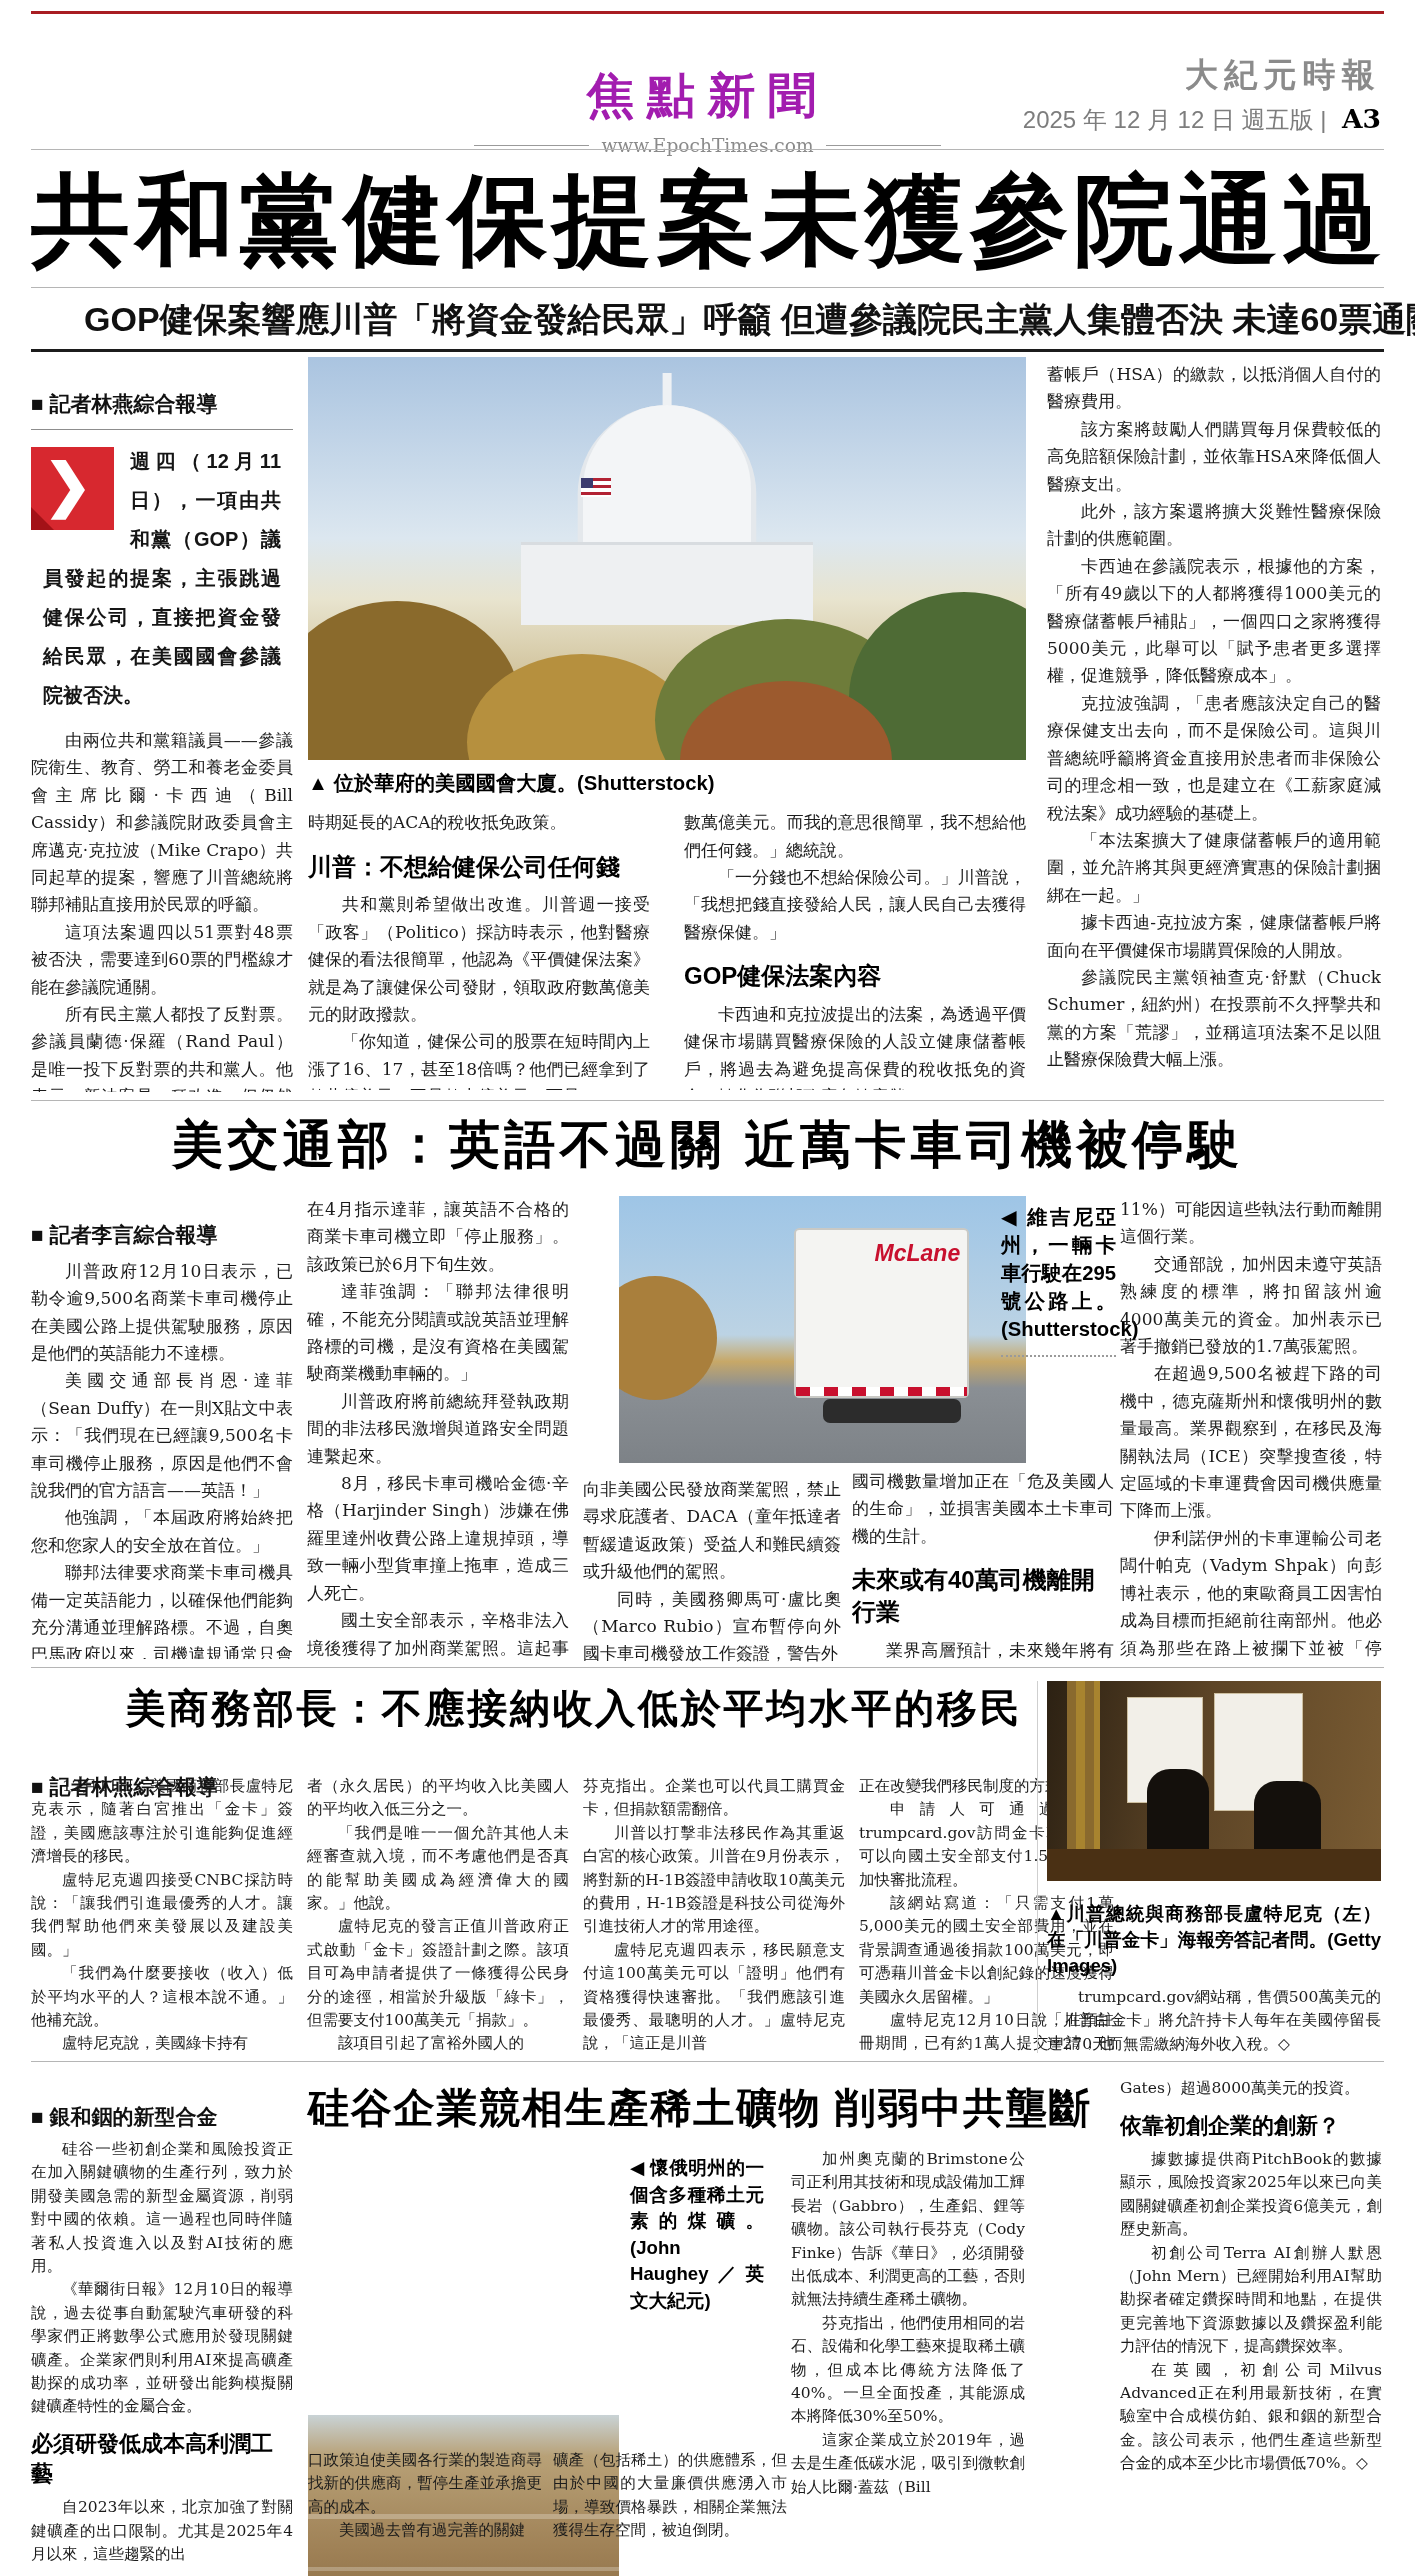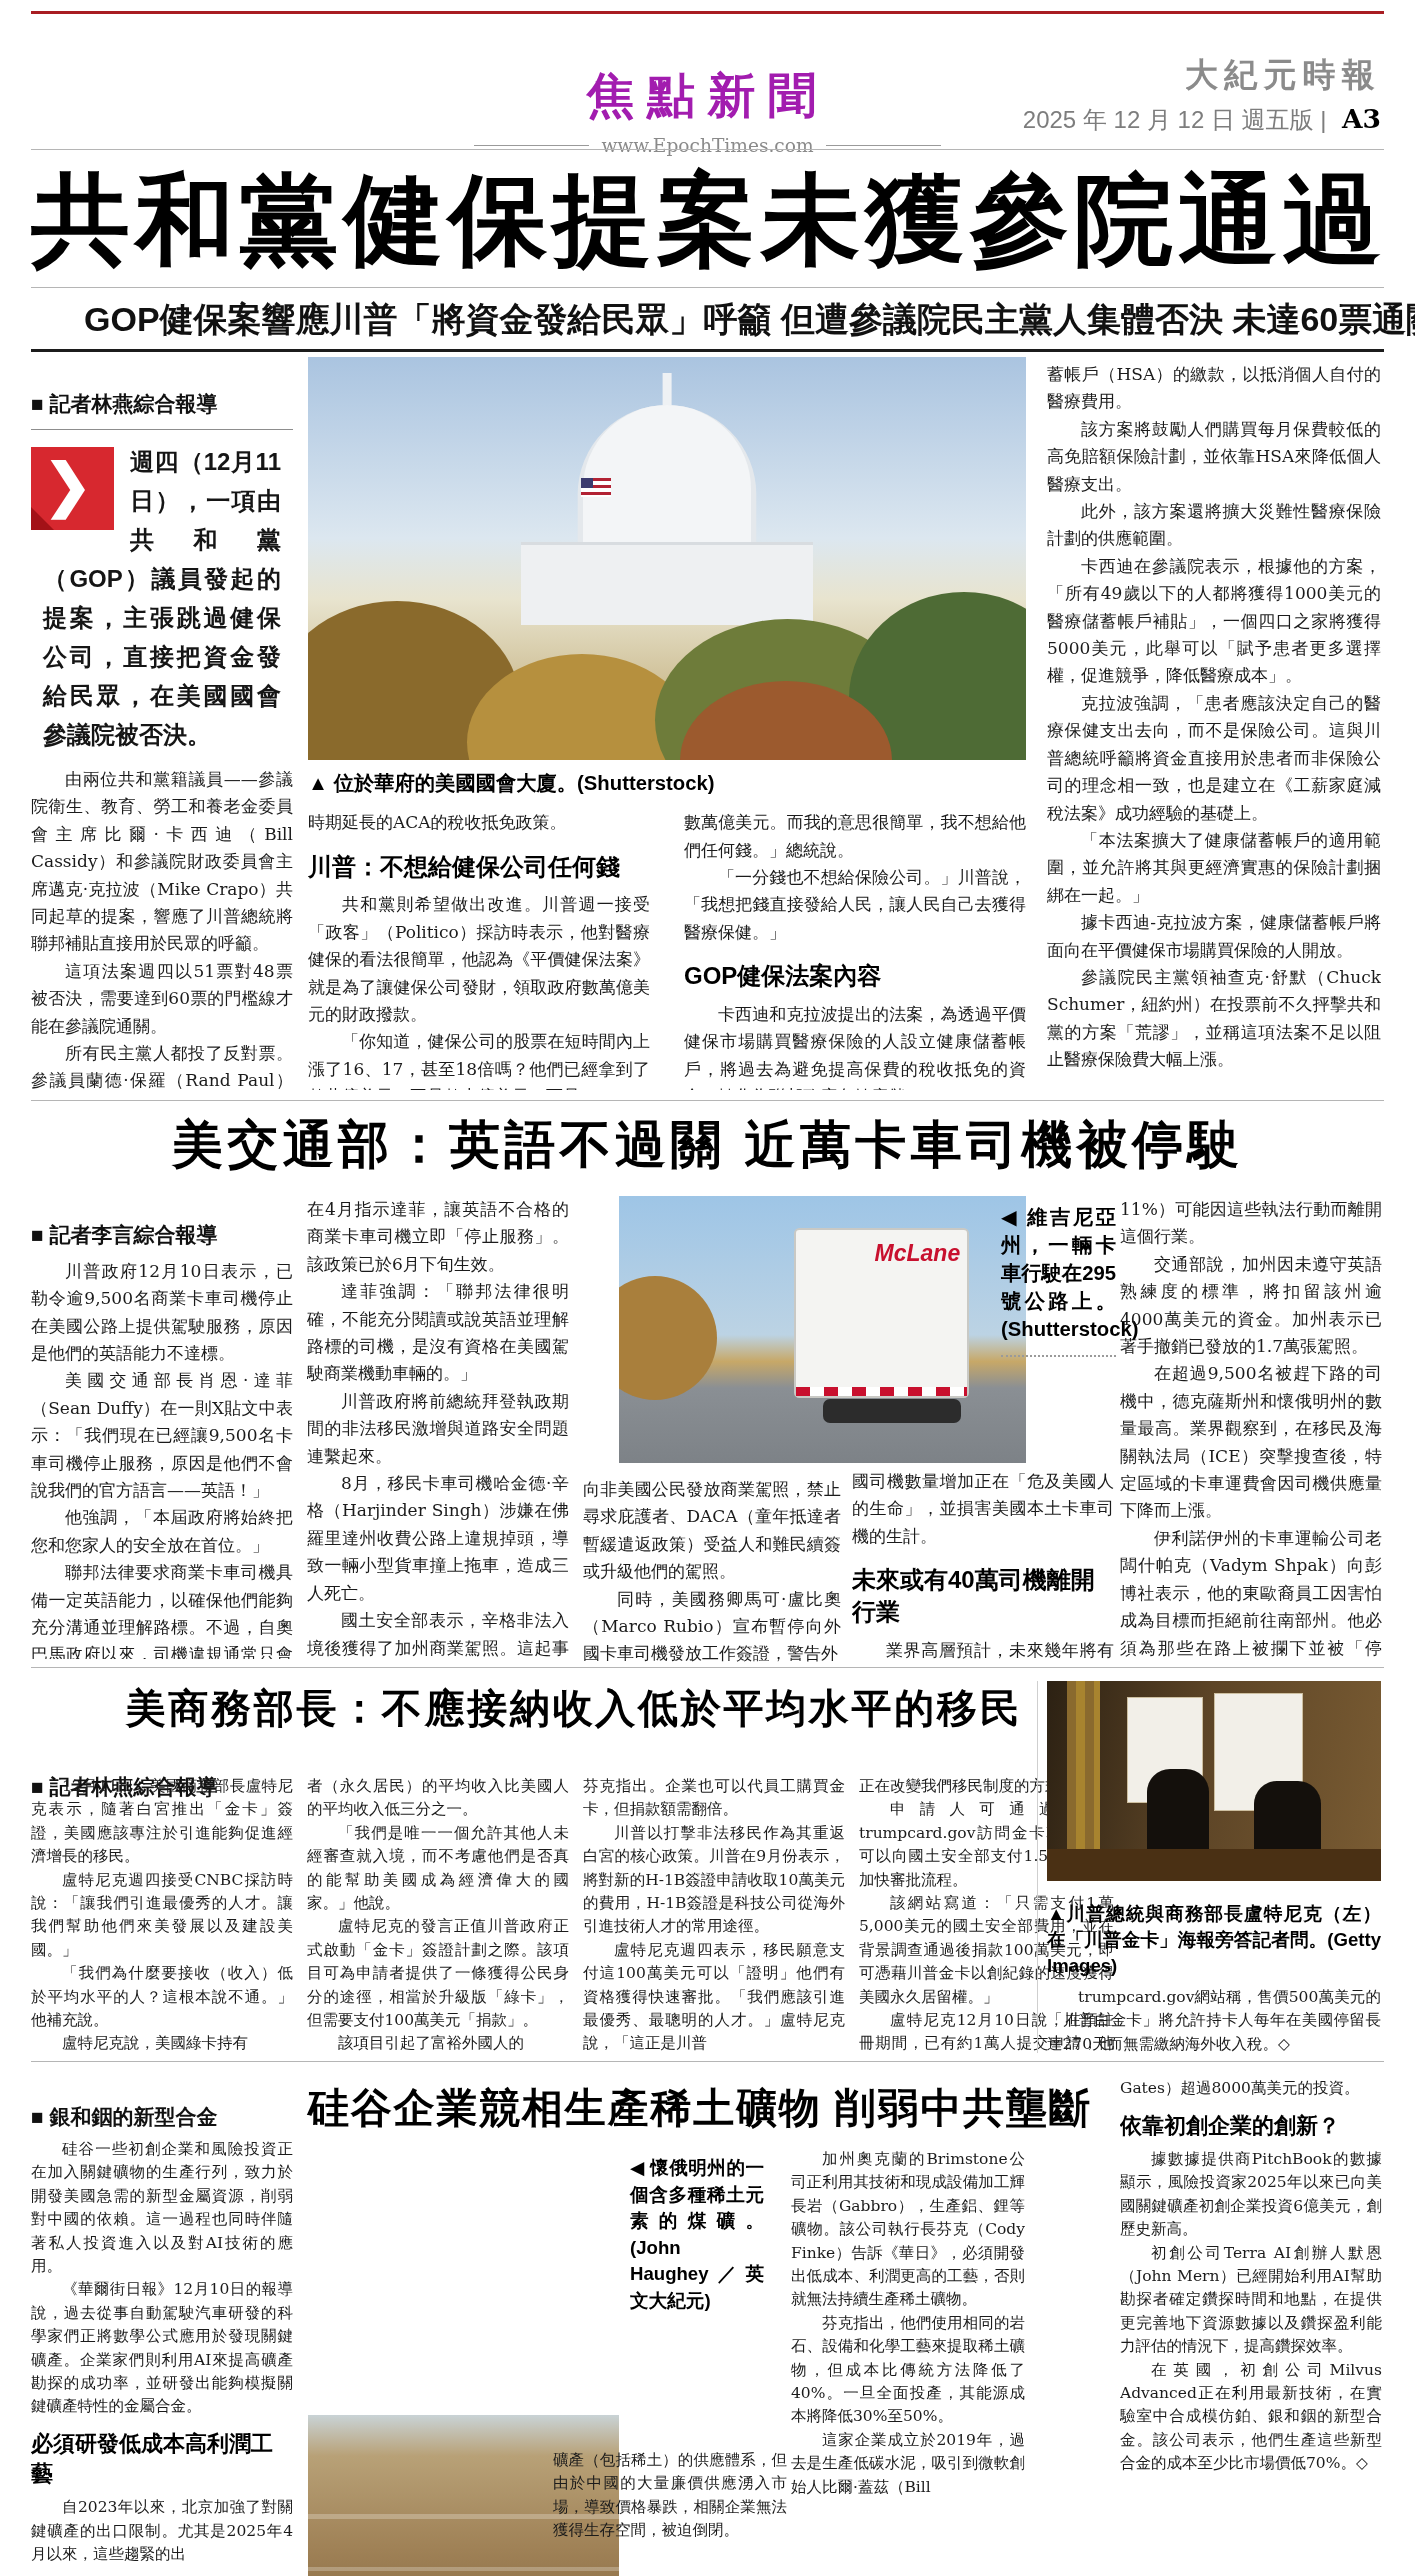--- a/index.html
+++ b/index.html
@@ -40,21 +40,21 @@
   .colhead{font-family:"Liberation Sans","DejaVu Sans",sans-serif;font-weight:bold;font-size:24px;
         margin:14px 0 8.8px;color:#000;}
   .small .colhead{font-size:22px;margin:10.6px 0 7px;}
   .colbody{overflow:hidden;}
 
   .caption{font-family:"Liberation Sans","DejaVu Sans",sans-serif;font-weight:bold;font-size:20.3px;
         line-height:28px;color:#000;text-align:justify;}
   .caption.dotted{border-bottom:2.7px dotted #9a9a9a;padding-bottom:12.4px;}
 
   
-  .lead-intro{font-family:"Liberation Sans","DejaVu Sans",sans-serif;font-weight:bold;font-size:24px;
+  .lead-intro{font-family:"Liberation Sans","DejaVu Sans",sans-serif;font-weight:bold;font-size:20px;
         line-height:39px;text-align:justify;margin:12px;}
   .arrow-box{float:left;width:83px;height:83px;background:#d7282f;position:relative;margin:5.3px 16px 5.3px 0;}
   .arrow-box .fold{position:absolute;left:0;bottom:0;width:0;height:0;
         border-left:23px solid #a31217;border-top:23px solid transparent;}
   .arrow-box .chev{position:absolute;left:12.4px;top:3.5px;color:#fff;font-size:58px;font-weight:bold;
         font-family:"Liberation Sans",sans-serif;}
 
   
   .photo{position:relative;overflow:hidden;background:#cfcfcf;}
   .capitol{background:linear-gradient(#aac4e0 0%,#dce7f0 45%,#e8e4cf 60%,#b9a065 100%);}
@@ -281,20 +281,24 @@
 
     </div>
     <div class="abs caption" style="left:630px;top:2155px;width:134px;font-size:18.6px;line-height:26.5px;">◀ 懷俄明州的一個含多種稀土元素的煤礦。(John Haughey／英文大紀元)</div>
 
     <div class="abs colbody" style="left:791px;top:2148px;width:234px;height:412px;">
         <p class="para">加州奧克蘭的Brimstone公司正利用其技術和現成設備加工輝長岩（Gabbro），生產鋁、鋰等礦物。該公司執行長芬克（Cody Finke）告訴《華日》，必須開發出低成本、利潤更高的工藝，否則就無法持續生產稀土礦物。</p>
         <p class="para">芬克指出，他們使用相同的岩石、設備和化學工藝來提取稀土礦物，但成本比傳統方法降低了40%。一旦全面投產，其能源成本將降低30%至50%。</p>
         <p class="para">這家企業成立於2019年，過去是生產低碳水泥，吸引到微軟創始人比爾·蓋茲（Bill</p>
       </div>
 
+    <div class="abs colbody" style="left:308px;top:2449px;width:234px;height:122px;">
+        <p class="para cont">口政策迫使美國各行業的製造商尋找新的供應商，暫停生產並承擔更高的成本。</p>
+        <p class="para">美國過去曾有過完善的關鍵</p>
+      </div>
     <div class="abs colbody" style="left:553px;top:2449px;width:234px;height:122px;">
         <p class="para cont">礦產（包括稀土）的供應體系，但由於中國的大量廉價供應湧入市場，導致價格暴跌，相關企業無法獲得生存空間，被迫倒閉。</p>
       </div>
 
     <div class="abs colbody" style="left:1120px;top:2077px;width:262px;height:494px;">
         <p class="para cont">Gates）超過8000萬美元的投資。</p>
         <div class="colhead">依靠初創企業的創新？</div>
         <p class="para">據數據提供商PitchBook的數據顯示，風險投資家2025年以來已向美國關鍵礦產初創企業投資6億美元，創歷史新高。</p>
         <p class="para">初創公司Terra AI創辦人默恩（John Mern）已經開始利用AI幫助勘探者確定鑽探時間和地點，在提供更完善地下資源數據以及鑽探盈利能力評估的情況下，提高鑽探效率。</p>
         <p class="para">在英國，初創公司Milvus Advanced正在利用最新技術，在實驗室中合成模仿鉑、銀和銦的新型合金。該公司表示，他們生產這些新型合金的成本至少比市場價低70%。◇</p>

